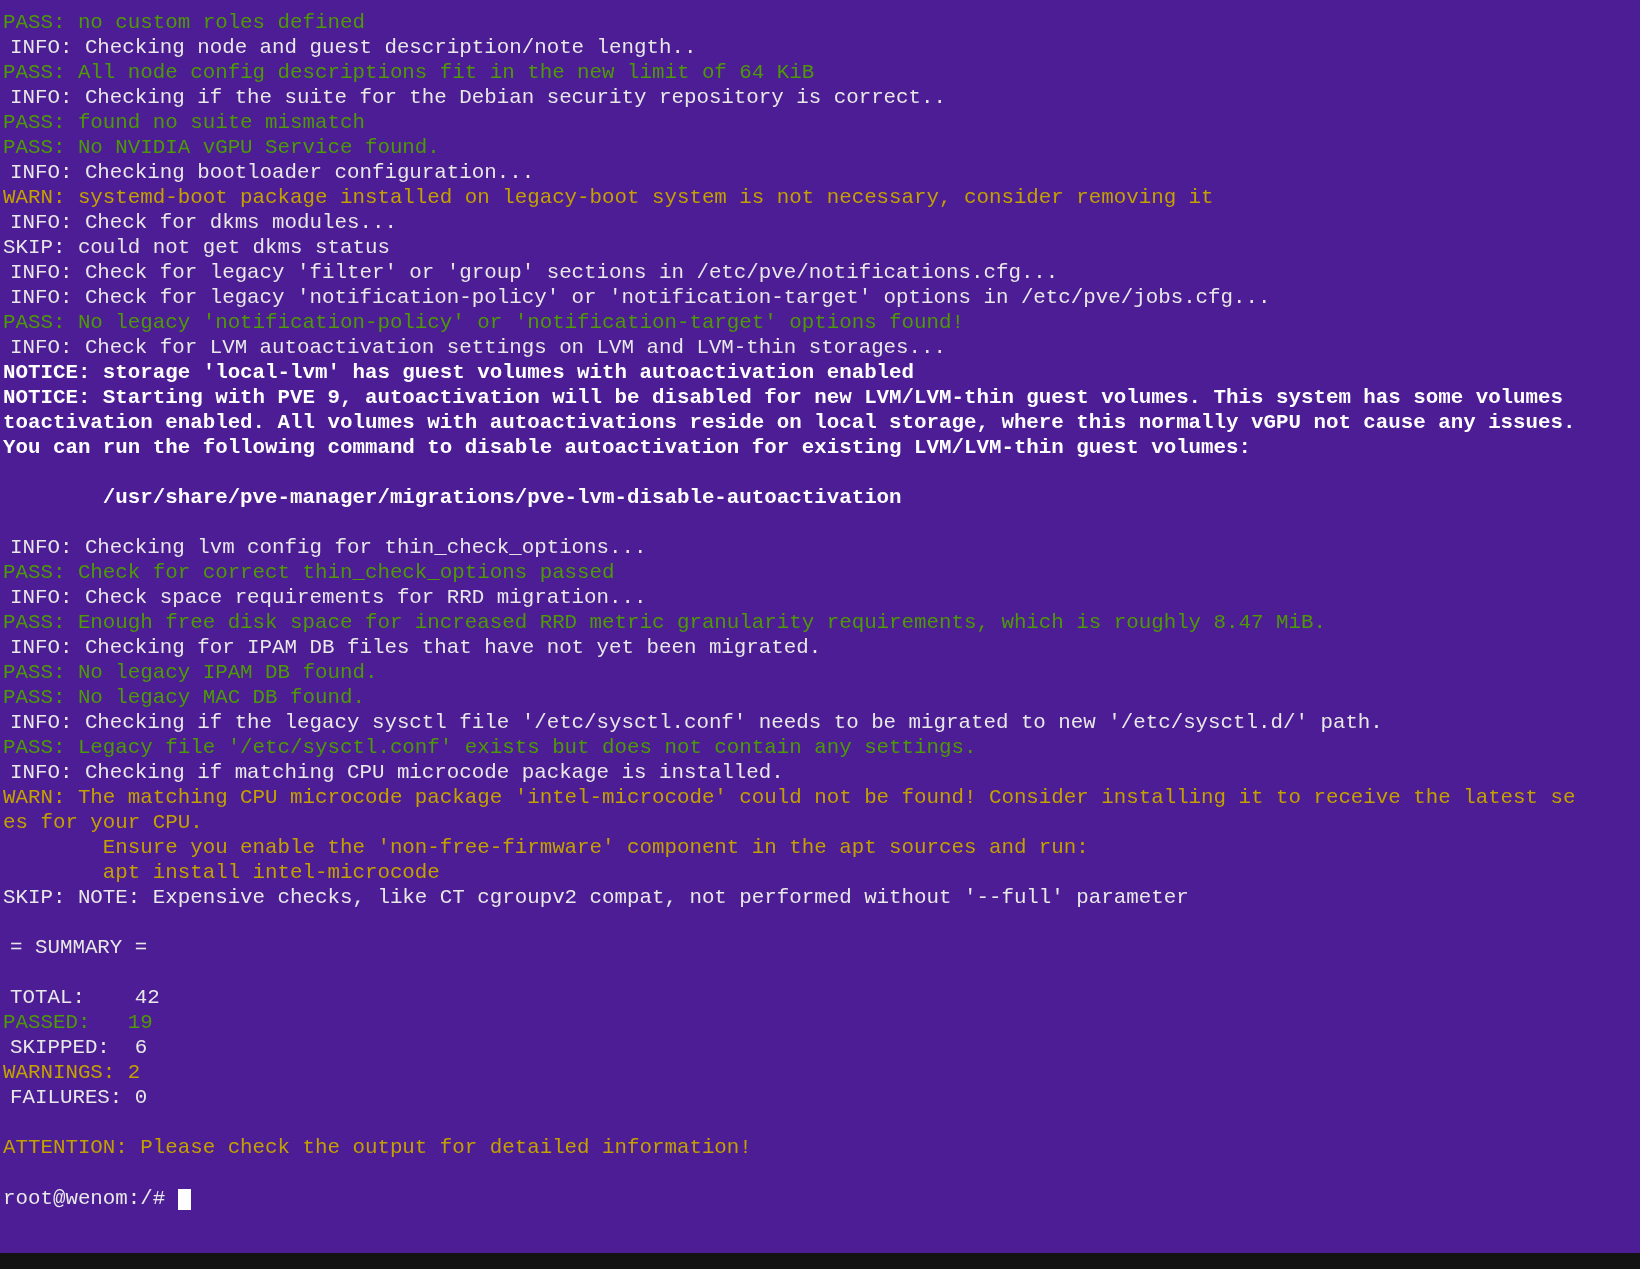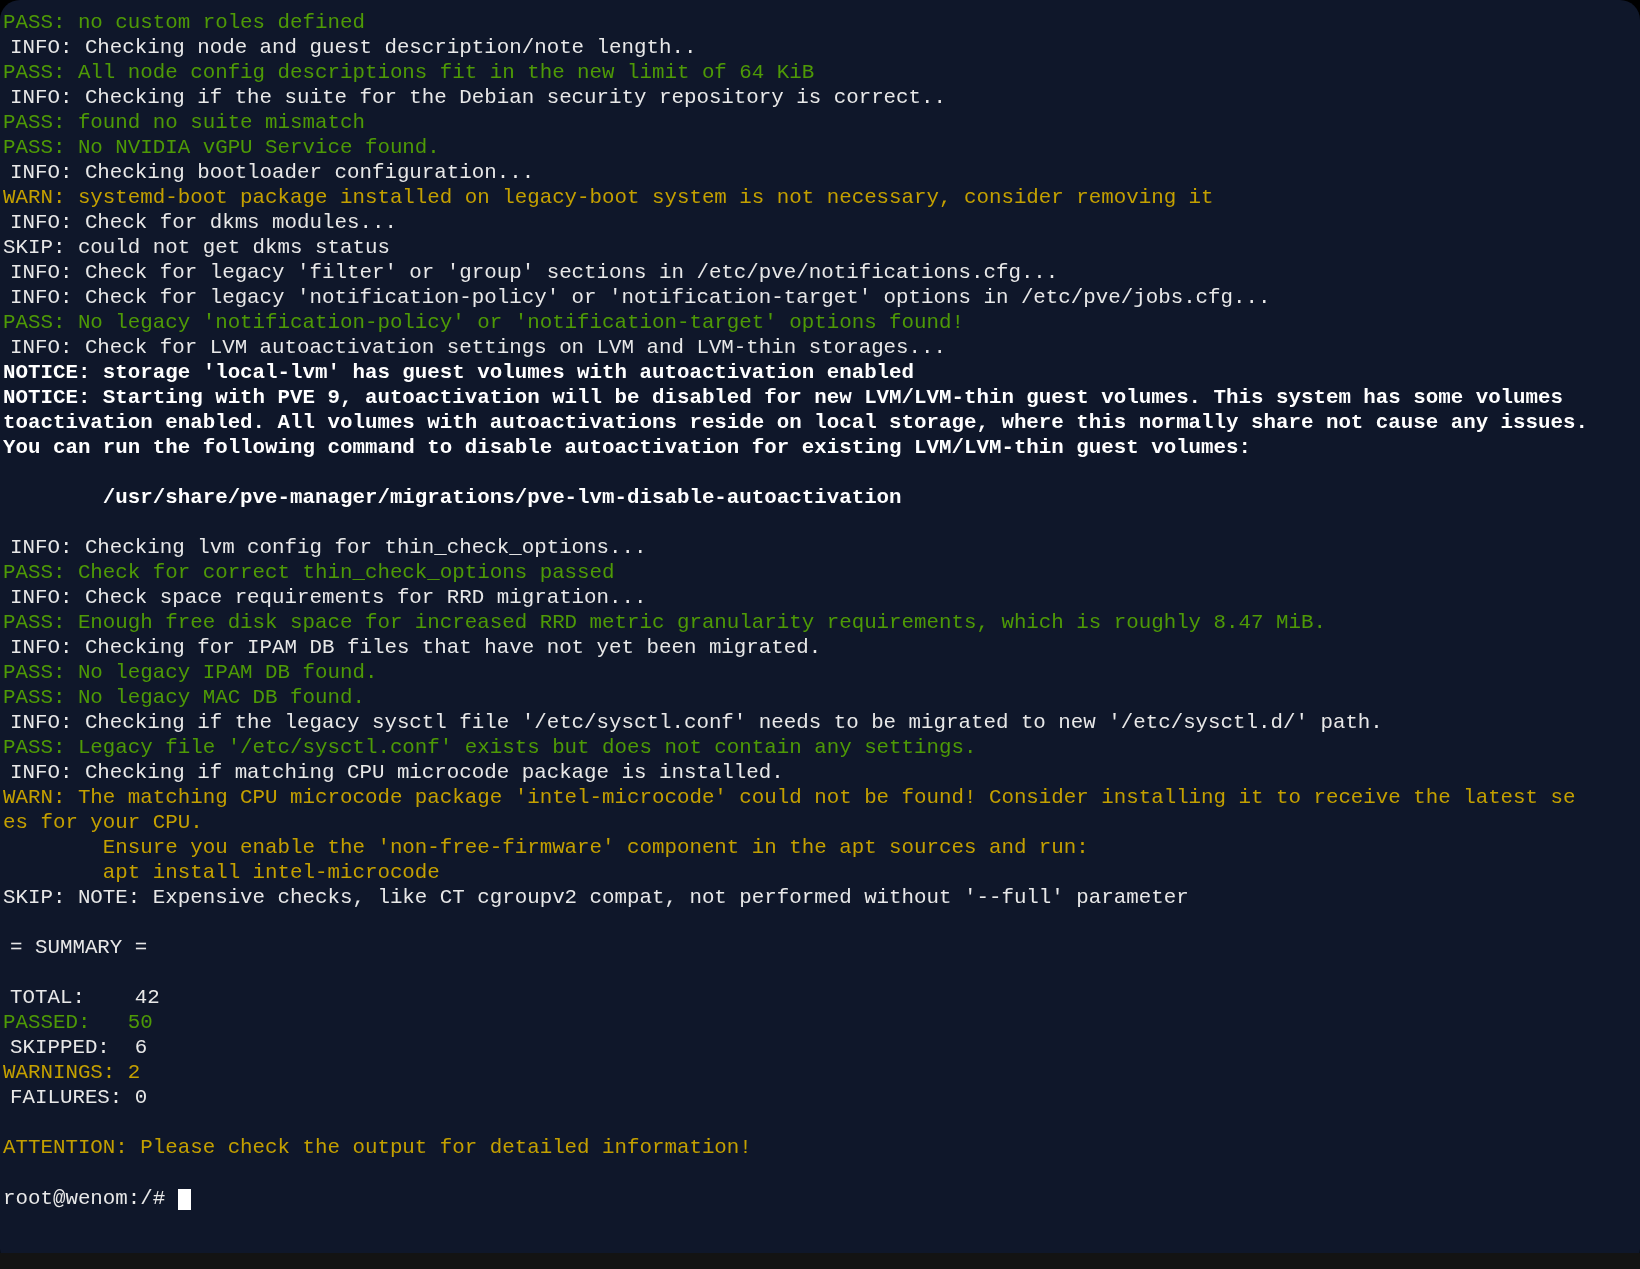--- a/index.html
+++ b/index.html
@@ -5,26 +5,25 @@
   html,body{
     margin:0;padding:0;
     width:1640px;height:1269px;
     background:#000000;
     overflow:hidden;
   }
   #terminal{
     position:absolute;
     left:0;top:0;
     width:1640px;height:1269px;
-    background:#0f172a;
+    background:#4c1d95;
     font-family:"Liberation Mono","DejaVu Sans Mono",monospace;
     font-size:20.8px;
     line-height:25px;
     cursor:text;
-    border-radius:20px;
   }
   #screen{
     position:absolute;
     left:3px;top:10px;
     width:1637px;
   }
   .ln{
     height:25px;
     white-space:pre;
     overflow:hidden;
@@ -63,21 +62,21 @@
       <div class="ln t-info"><span>INFO: Checking bootloader configuration...</span></div>
       <div class="ln t-warn"><span>WARN: systemd-boot package installed on legacy-boot system is not necessary, consider removing it</span></div>
       <div class="ln t-info"><span>INFO: Check for dkms modules...</span></div>
       <div class="ln t-skip"><span>SKIP: could not get dkms status</span></div>
       <div class="ln t-info"><span>INFO: Check for legacy 'filter' or 'group' sections in /etc/pve/notifications.cfg...</span></div>
       <div class="ln t-info"><span>INFO: Check for legacy 'notification-policy' or 'notification-target' options in /etc/pve/jobs.cfg...</span></div>
       <div class="ln t-pass"><span>PASS: No legacy 'notification-policy' or 'notification-target' options found!</span></div>
       <div class="ln t-info"><span>INFO: Check for LVM autoactivation settings on LVM and LVM-thin storages...</span></div>
       <div class="ln t-notice"><span>NOTICE: storage 'local-lvm' has guest volumes with autoactivation enabled</span></div>
       <div class="ln t-notice"><span>NOTICE: Starting with PVE 9, autoactivation will be disabled for new LVM/LVM-thin guest volumes. This system has some volumes</span></div>
-      <div class="ln t-notice"><span>toactivation enabled. All volumes with autoactivations reside on local storage, where this normally share not cause any issues.</span></div>
+      <div class="ln t-notice"><span>toactivation enabled. All volumes with autoactivations reside on local storage, where this normally vGPU not cause any issues.</span></div>
       <div class="ln t-notice"><span>You can run the following command to disable autoactivation for existing LVM/LVM-thin guest volumes:</span></div>
       <div class="ln t-info"><span></span></div>
       <div class="ln t-notice"><span>        /usr/share/pve-manager/migrations/pve-lvm-disable-autoactivation</span></div>
       <div class="ln t-info"><span></span></div>
       <div class="ln t-info"><span>INFO: Checking lvm config for thin_check_options...</span></div>
       <div class="ln t-pass"><span>PASS: Check for correct thin_check_options passed</span></div>
       <div class="ln t-info"><span>INFO: Check space requirements for RRD migration...</span></div>
       <div class="ln t-pass"><span>PASS: Enough free disk space for increased RRD metric granularity requirements, which is roughly 8.47 MiB.</span></div>
       <div class="ln t-info"><span>INFO: Checking for IPAM DB files that have not yet been migrated.</span></div>
       <div class="ln t-pass"><span>PASS: No legacy IPAM DB found.</span></div>
@@ -87,21 +86,21 @@
       <div class="ln t-info"><span>INFO: Checking if matching CPU microcode package is installed.</span></div>
       <div class="ln t-warn"><span>WARN: The matching CPU microcode package 'intel-microcode' could not be found! Consider installing it to receive the latest se</span></div>
       <div class="ln t-warn"><span>es for your CPU.</span></div>
       <div class="ln t-warn"><span>        Ensure you enable the 'non-free-firmware' component in the apt sources and run:</span></div>
       <div class="ln t-warn"><span>        apt install intel-microcode</span></div>
       <div class="ln t-skip"><span>SKIP: NOTE: Expensive checks, like CT cgroupv2 compat, not performed without '--full' parameter</span></div>
       <div class="ln t-info"><span></span></div>
       <div class="ln t-info"><span>= SUMMARY =</span></div>
       <div class="ln t-info"><span></span></div>
       <div class="ln t-info"><span>TOTAL:    42</span></div>
-      <div class="ln t-pass"><span>PASSED:   50</span></div>
+      <div class="ln t-pass"><span>PASSED:   19</span></div>
       <div class="ln t-info"><span>SKIPPED:  6</span></div>
       <div class="ln t-warn"><span>WARNINGS: 2</span></div>
       <div class="ln t-info"><span>FAILURES: 0</span></div>
       <div class="ln t-info"><span></span></div>
       <div class="ln t-warn"><span>ATTENTION: Please check the output for detailed information!</span></div>
       <div class="ln t-prompt"><span>root@wenom:/# </span><span class="cursor"></span></div>
     </div>
   <div id="bottom-bar"></div>
 </div>
 

